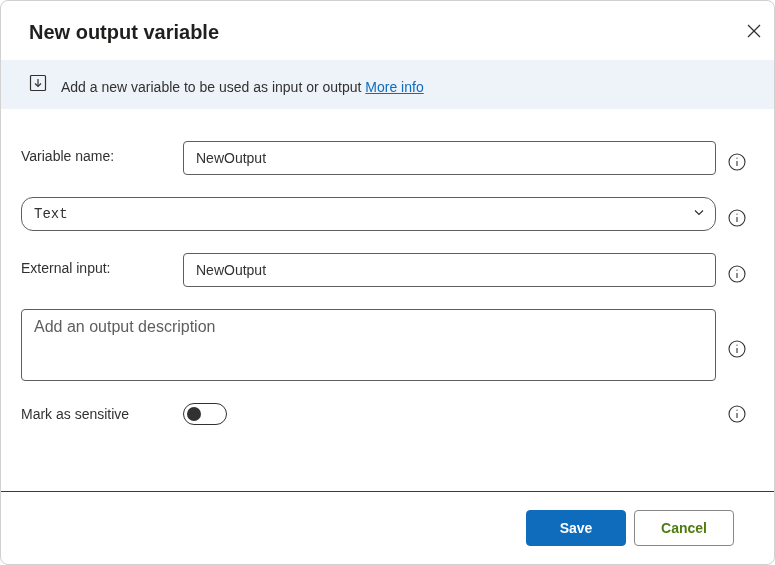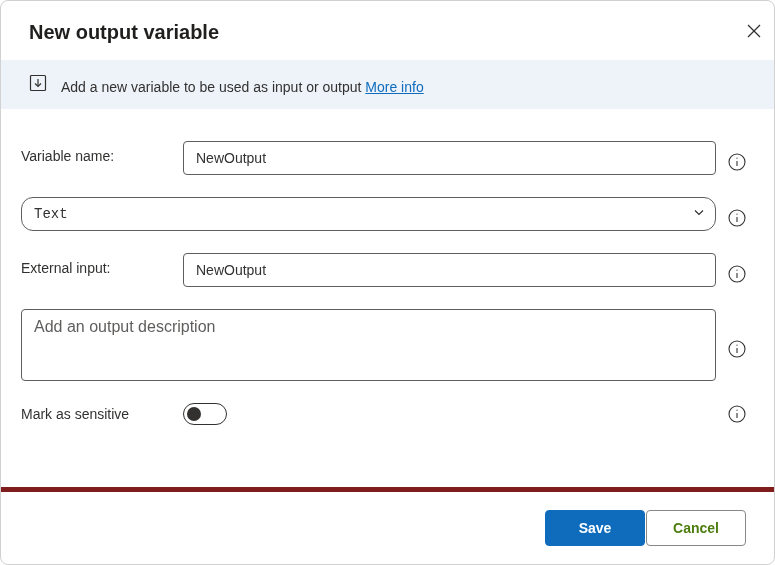--- a/index.html
+++ b/index.html
@@ -184,25 +184,25 @@
       border-radius: 50%;
       background: #323130;
     }
     .toggle-info-icon {
       flex-shrink: 0;
       width: 18px;
       height: 18px;
       cursor: pointer;
     }
     .dialog-footer {
-      border-top: 5px solid #7f1d1d;
-      padding: 18px 28px;
+      border-top: 1px solid #7f1d1d;
+      padding: 18px 40px;
       display: flex;
       justify-content: flex-end;
-      gap: 1px;
+      gap: 8px;
     }
     .btn {
       min-width: 100px;
       height: 36px;
       border-radius: 4px;
       font-size: 14px;
       font-family: inherit;
       font-weight: 600;
       cursor: pointer;
       padding: 0 20px;

